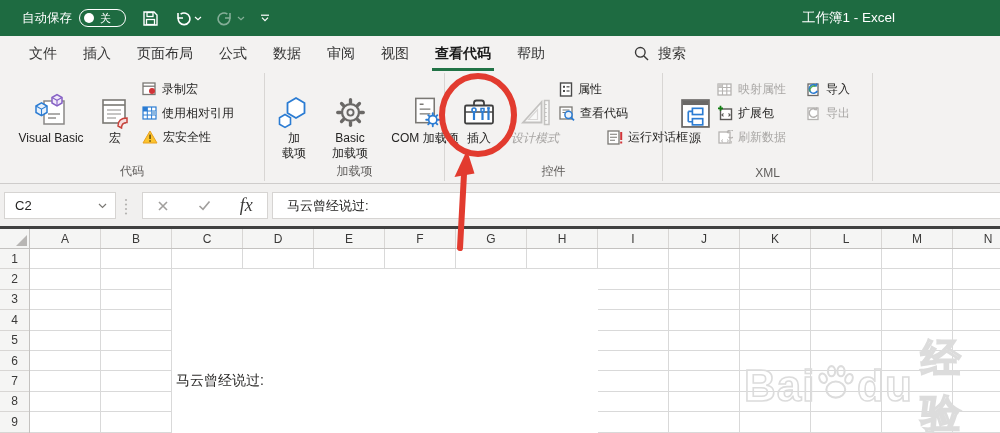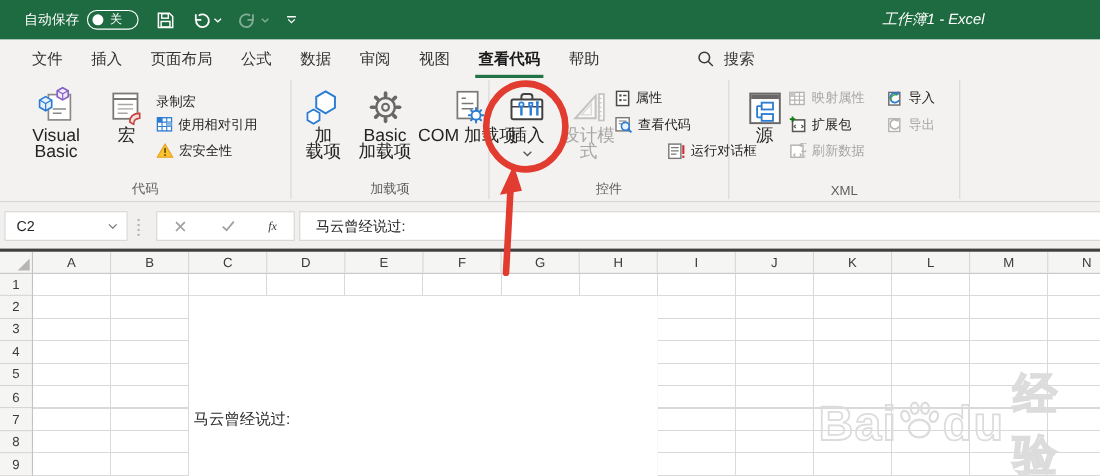--- a/index.html
+++ b/index.html
@@ -11,54 +11,54 @@
   .titlebar { position:absolute; left:0; top:0; width:1000px; height:36px; background:#1e6b41;
     display:flex; align-items:center; padding-left:22px; color:#fff; }
   .autosave { display:flex; align-items:center; gap:7px; }
   .autosave-label { font-size:12.5px; }
   .toggle { width:47px; height:18px; border:1.5px solid #fff; border-radius:10px; display:flex; align-items:center; padding:0 4px; gap:6px; }
   .knob { width:10px; height:10px; border-radius:50%; background:#fff; }
   .toggle-state { font-size:11px; line-height:1; }
   .qat { display:flex; align-items:center; margin-left:16px; gap:15px; }
   .qat-btn { display:flex; align-items:center; gap:3px; }
   .dim { opacity:.45; }
-  .wb-title { position:absolute; left:802px; top:0; height:36px; display:flex; align-items:center; font-size:13.5px;font-style:italic; }
+  .wb-title { position:absolute; left:802px; top:0; height:36px; display:flex; align-items:center; font-size:13.5px; }
 
   
   .tabrow { position:absolute; left:0; top:36px; width:1000px; height:35px; background:#f3f2f1;
     display:flex; align-items:stretch; padding-left:16px; }
   .tab { position:relative; padding:0 13px; display:flex; align-items:center; font-size:14px; color:#333; cursor:default; }
   .tab.active { font-weight:bold; color:#1a1a1a; }
   .tab.active::after { content:""; position:absolute; left:10px; right:10px; bottom:0; height:3px; background:#217346; }
   .searchbox { position:absolute; left:634px; top:0; height:35px; display:flex; align-items:center; gap:9px; font-size:14px; color:#3b3a39; }
 
   
   .ribbon { position:absolute; left:0; top:71px; width:1000px; height:113px; background:#f3f2f1; border-bottom:1px solid #cecccb; }
   .group { position:absolute; top:2px; height:108px; border-right:1px solid #d8d6d4; }
   .g-code { left:0; width:265px; }
   .g-addins { left:265px; width:180px; }
   .g-controls { left:445px; width:218px; }
   .g-xml { left:663px; width:210px; }
   .group-label { position:absolute; left:0; right:0; bottom:1px; text-align:center; font-size:12px; color:#605e5c; }
-  .bigbtn { position:absolute; top:3px; text-align:center; font-size:16px; color:#252423; line-height:15px; }
+  .bigbtn { position:absolute; top:18px; text-align:center; font-size:12px; color:#252423; line-height:15px; }
   .bigbtn .ic { height:40px; display:flex; align-items:flex-end; justify-content:center; padding-bottom:2px; }
   .bigbtn.disabled { color:#a8a6a4; }
   .smallbtn { position:absolute; height:20px; display:flex; align-items:center; gap:5px; font-size:12px; color:#252423; white-space:nowrap; }
   .smallbtn.disabled { color:#a8a6a4; }
   .chev-insert { margin-top:1px; }
 
   
   .fbar { position:absolute; left:0; top:184px; width:1000px; height:45px; background:#f1f0ef; border-bottom:3px solid #404040; }
   .namebox { position:absolute; left:4px; top:8px; width:112px; height:27px; background:#fff; border:1px solid #d6d4d2;
     display:flex; align-items:center; padding:0 8px 0 10px; font-size:13px; color:#252423; }
   .namebox .nb-chev { margin-left:auto; }
   .fdots { position:absolute; left:124px; top:14px; }
   .fbtns { position:absolute; left:142px; top:8px; width:126px; height:27px; background:#fff; border:1px solid #d6d4d2;
     display:flex; align-items:center; justify-content:space-around; }
-  .fx { font-family:"Liberation Serif","DejaVu Serif",serif; font-style:italic; font-size:11px; color:#3b3a39; }
+  .fx { font-family:"Liberation Serif","DejaVu Serif",serif; font-style:italic; font-size:18px; color:#3b3a39; }
   .finput { position:absolute; left:272px; top:8px; width:728px; height:27px; background:#fff; border:1px solid #d6d4d2; border-right:none;
     display:flex; align-items:center; padding-left:14px; font-size:13px; color:#252423; }
 
   
   .sheet { position:absolute; left:0; top:229px; width:1000px; height:204px; background:#fff; }
   .corner { position:absolute; left:0; top:0; width:30px; height:20px; background:#f5f5f4; border-right:1px solid #c4c2c0; border-bottom:1px solid #c4c2c0; }
   .corner::after { content:""; position:absolute; right:2px; bottom:2px; border-left:11px solid transparent; border-bottom:11px solid #b8b6b4; }
   .colheads { position:absolute; left:30px; top:0; width:970px; height:20px; background:#f5f5f4; border-bottom:1px solid #c4c2c0; display:flex; overflow:hidden; }
   .colhead { flex:0 0 71px; width:71px; border-right:1px solid #d8d6d4; display:flex; align-items:center; justify-content:center; font-size:12px; color:#3b3a39; }
   .rowheads { position:absolute; left:0; top:20px; width:30px; height:184px; background:#f5f5f4; border-right:1px solid #c4c2c0; overflow:hidden; }
@@ -172,21 +172,21 @@
               <rect x="4" y="4" width="22" height="23" fill="#fff" stroke="#7a7874" stroke-width="1.6"></rect>
               <line x1="4" y1="9" x2="26" y2="9" stroke="#7a7874" stroke-width="1.6"></line>
               <line x1="8" y1="14" x2="22" y2="14" stroke="#a8a6a4" stroke-width="1.3"></line>
               <line x1="8" y1="18" x2="22" y2="18" stroke="#a8a6a4" stroke-width="1.3"></line>
               <line x1="8" y1="22" x2="17" y2="22" stroke="#a8a6a4" stroke-width="1.3"></line>
               <path d="M19 30 q0-8 9-8 v4.5 q-5.5 0-5.5 5.5 z" fill="#f6dddd" stroke="#c8433c" stroke-width="1.5"></path>
             </svg>
         </div>
         <div>宏</div>
       </div>
-      <div class="smallbtn" style="left:142px; top:6px;flex-direction:column;">
+      <div class="smallbtn" style="left:142px; top:6px;">
         <svg width="15" height="14" viewBox="0 0 15 14">
             <rect x="1" y="1" width="12" height="11.5" fill="#fff" stroke="#7a7874" stroke-width="1.3"></rect>
             <line x1="1" y1="4.2" x2="13" y2="4.2" stroke="#7a7874" stroke-width="1.3"></line>
             <circle cx="10" cy="9" r="3" fill="#d13438"></circle>
           </svg>
         <span>录制宏</span>
       </div>
       <div class="smallbtn" style="left:142px; top:30px;">
         <svg width="15" height="14" viewBox="0 0 15 14">
             <rect x="1" y="1" width="13" height="12" fill="#fff" stroke="#2b7cd3" stroke-width="1.2"></rect>
@@ -276,21 +276,21 @@
               <path d="M20.5 15 v8.5" stroke="#2b7cd3" stroke-width="2.2"></path>
               <path d="M26.5 11.5 v12" stroke="#2b7cd3" stroke-width="2.2"></path>
               <path d="M25.2 11.5 h2.6" stroke="#2b7cd3" stroke-width="1.8"></path>
             </svg>
         </div>
         <div>插入</div>
         <svg class="chev-insert" width="9" height="6" viewBox="0 0 9 6">
             <path d="M1 1 L4.5 4.3 L8 1" fill="none" stroke="#5a5856" stroke-width="1.3"></path>
           </svg>
       </div>
-      <div class="bigbtn disabled" style="left:60px; width:60px;">
+      <div class="bigbtn disabled" style="left:60px; width:60px;font-style:italic;">
         <div class="ic">
           <svg width="34" height="33" viewBox="0 0 34 32" opacity="0.55">
               <path d="M5 26 L23.5 5.5 V26 Z" fill="#fff" stroke="#9d9b99" stroke-width="1.8"></path>
               <path d="M10.5 23 L19.5 13 V23 Z" fill="none" stroke="#c6c4c2" stroke-width="1.2"></path>
               <rect x="26.5" y="4" width="4.5" height="24" fill="#fff" stroke="#9d9b99" stroke-width="1.5"></rect>
               <path d="M26.5 8 h2.2 M26.5 12 h2.2 M26.5 16 h2.2 M26.5 20 h2.2 M26.5 24 h2.2" stroke="#9d9b99" stroke-width="1"></path>
             </svg>
         </div>
         <div>设计模式</div>
       </div>

